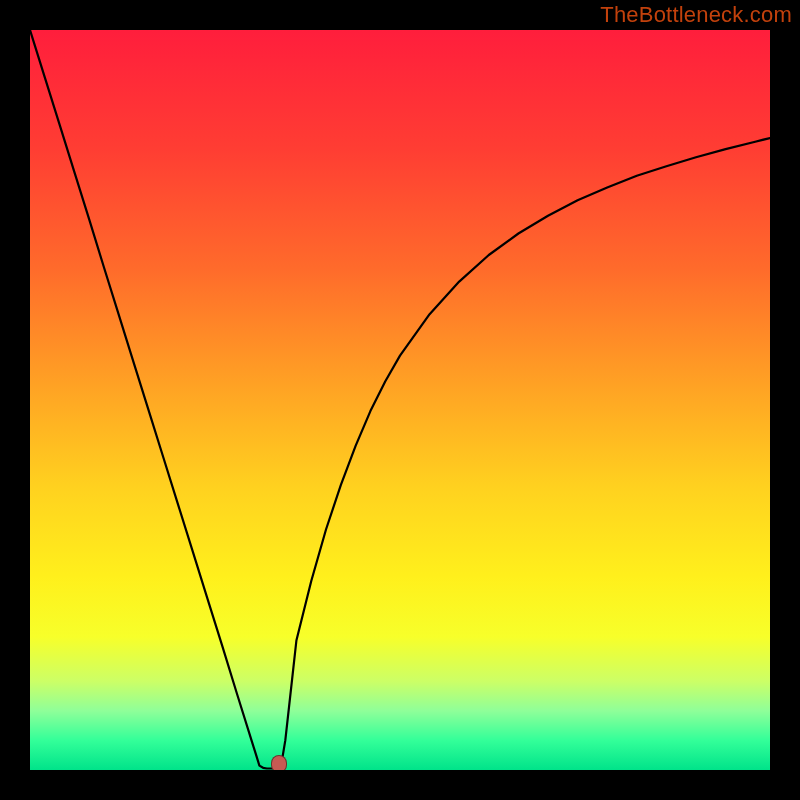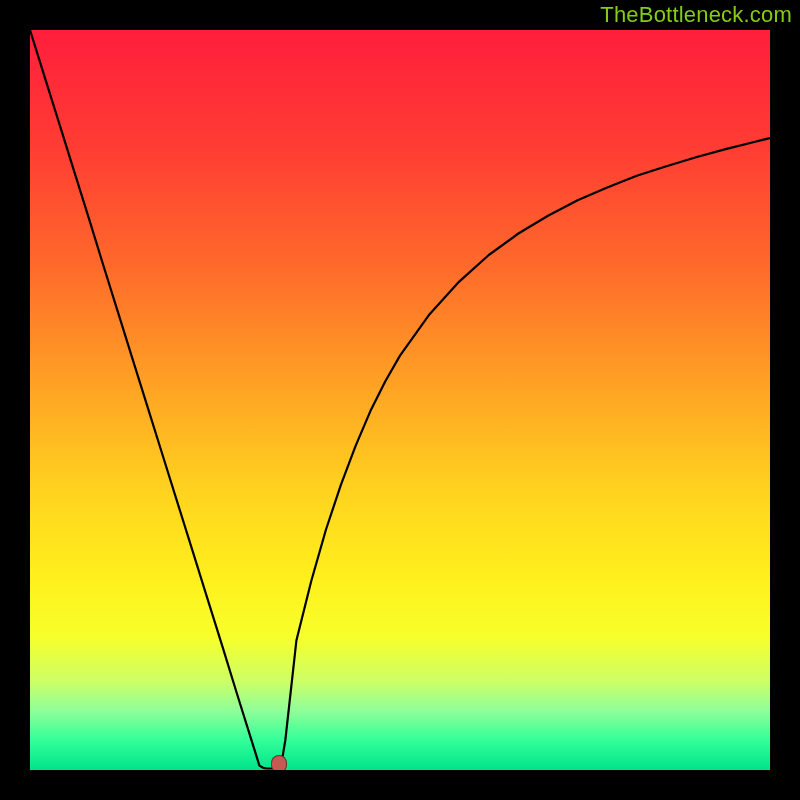--- a/index.html
+++ b/index.html
@@ -28,21 +28,21 @@
     left: 0; top: 0; width: 100%; height: 100%;
   }
   svg.curve {
     position: absolute;
     left: 0; top: 0; width: 100%; height: 100%;
   }
   .watermark {
     position: absolute;
     top: 2px;
     right: 8px;
-    color: #84cc16;
+    color: #c2410c;
     font-size: 22px;
     letter-spacing: 0.2px;
     font-weight: 400;
   }
   .marker {
     position: absolute;
     width: 14px;
     height: 16px;
     border-radius: 50% / 45%;
     background: #c65a53;

